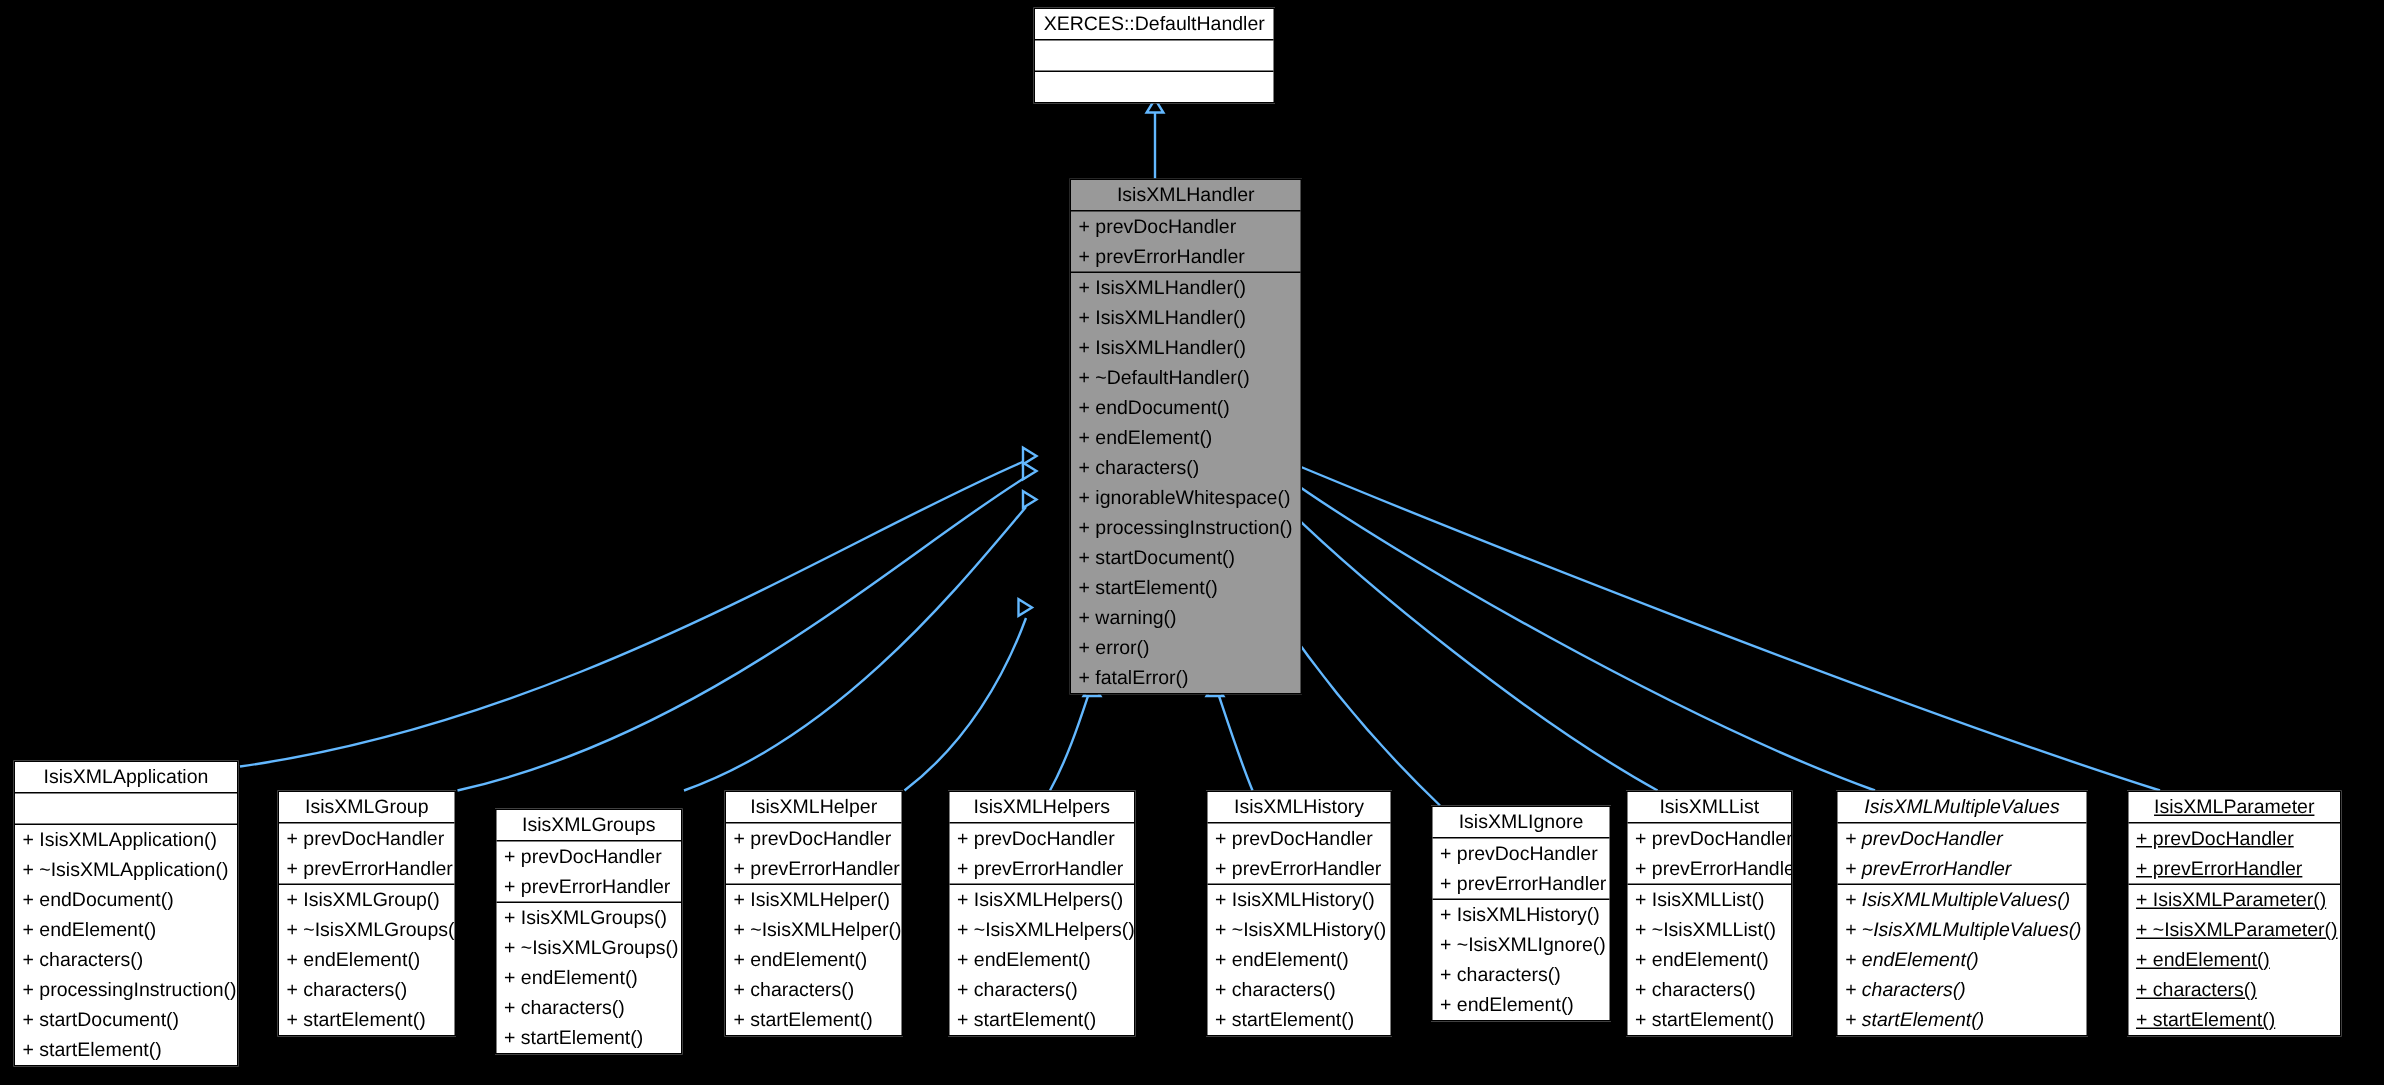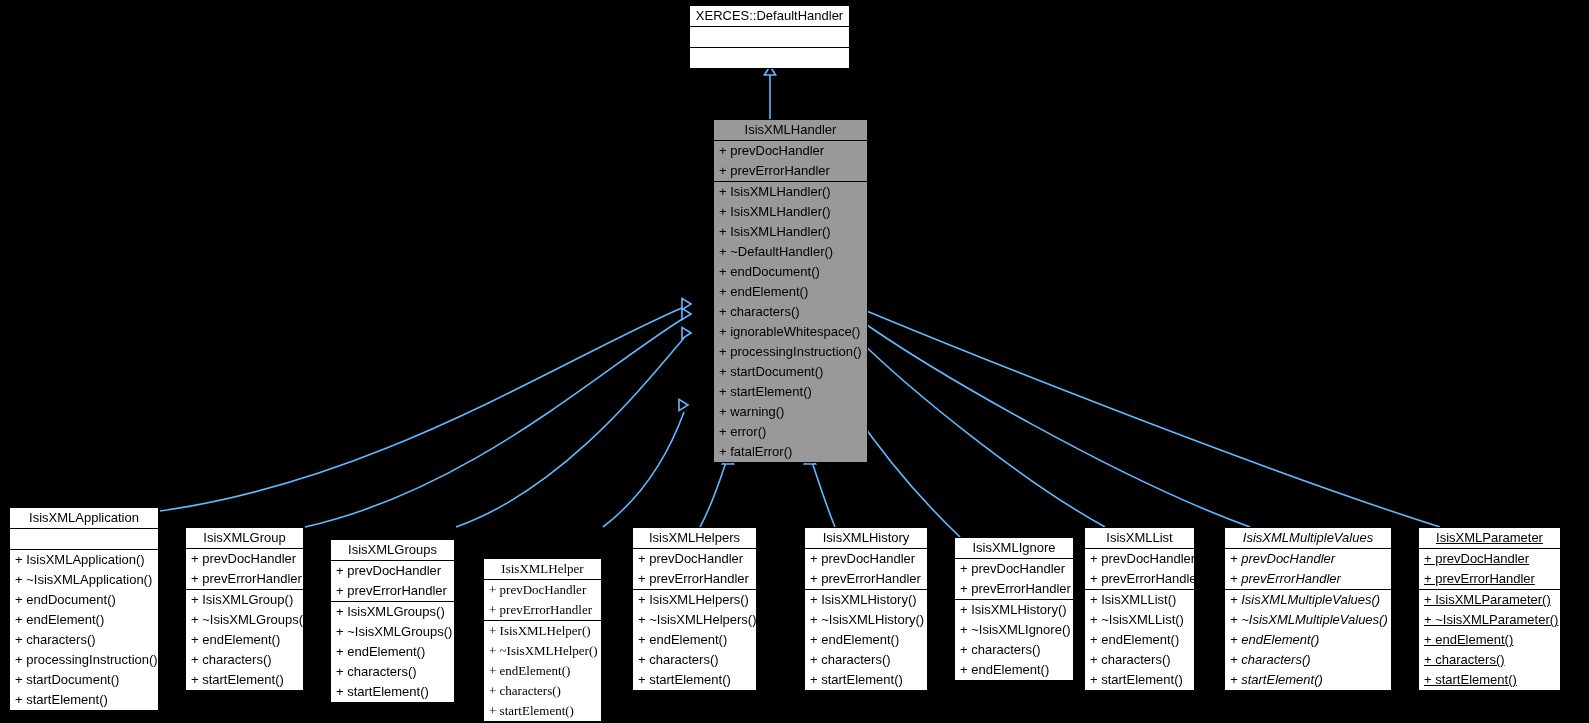--- a/index.html
+++ b/index.html
@@ -171,21 +171,21 @@
         </div>
         <div class="uml-sep"></div>
         <div class="uml-compartment">
           <div class="uml-row">+ IsisXMLGroups()</div>
           <div class="uml-row">+ ~IsisXMLGroups()</div>
           <div class="uml-row">+ endElement()</div>
           <div class="uml-row">+ characters()</div>
           <div class="uml-row">+ startElement()</div>
         </div>
       </div>
-      <div class="uml-class" style="left: 483px; top: 558px; width: 119px; font-family: Liberation Serif, serif;">
+      <div class="uml-class" style="left: 483px; top: 527px; width: 119px;">
         <div class="uml-title">IsisXMLHelper</div>
         <div class="uml-sep"></div>
         <div class="uml-compartment">
           <div class="uml-row">+ prevDocHandler</div>
           <div class="uml-row">+ prevErrorHandler</div>
         </div>
         <div class="uml-sep"></div>
         <div class="uml-compartment">
           <div class="uml-row">+ IsisXMLHelper()</div>
           <div class="uml-row">+ ~IsisXMLHelper()</div>

